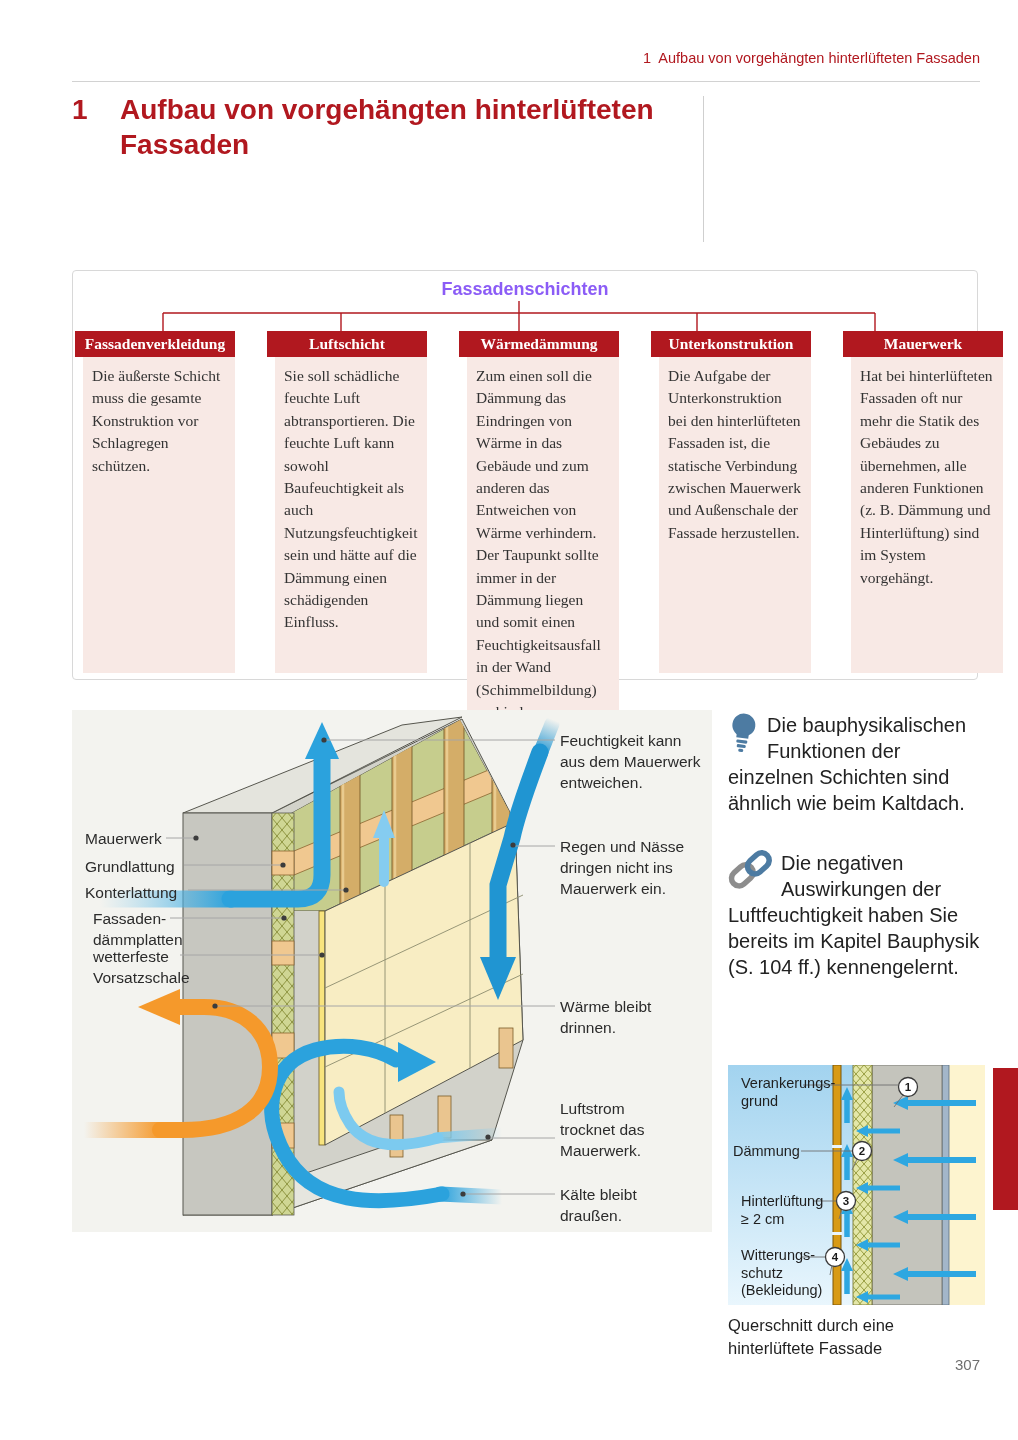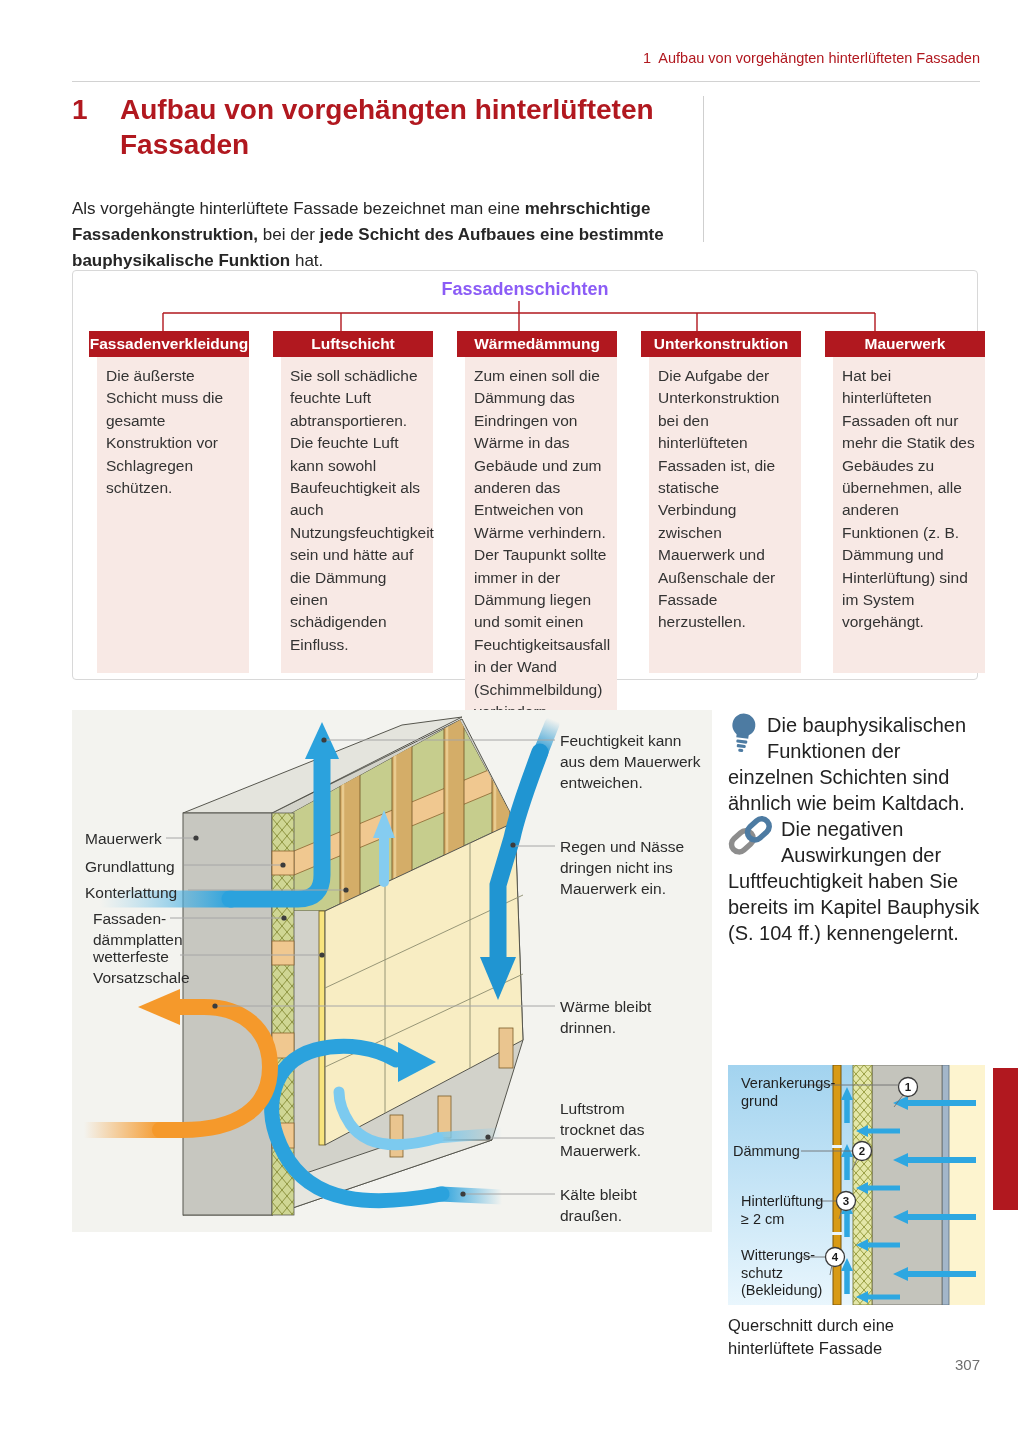--- a/index.html
+++ b/index.html
@@ -14,33 +14,33 @@
   .h1{top:92px;left:72px;width:620px;display:flex;color:#b1181f;font-weight:bold;font-size:28px;line-height:35px;}
   .h1 .num{width:48px;flex:0 0 48px;}
   .col-divider{top:96px;left:703px;width:1px;height:146px;background:#cfcfcf;}
   .intro{top:179px;left:72px;width:620px;font-size:17px;line-height:26px;}
   .intro b{font-weight:bold;}
 
   
   .schichten{top:270px;left:72px;width:906px;height:410px;border:1px solid #d8d8d8;border-radius:4px;background:#fff;box-sizing:border-box;}
   .schichten .tbl-title{position:absolute;top:8px;left:0;width:100%;text-align:center;color:#8b5cf6;font-weight:bold;font-size:18px;}
   .connector{position:absolute;top:30px;left:0;}
-  .cols{position:absolute;top:60px;left:16px;display:flex;gap:24px;}
+  .cols{position:absolute;top:60px;left:2px;display:flex;gap:32px;font-family:Liberation Serif, serif;}
   .col{width:160px;display:flex;flex-direction:column;height:342px;}
   .col .hd{background:#b1181f;color:#fff;font-weight:bold;font-size:15.5px;text-align:center;line-height:26px;height:26px;}
   .col .bd{background:#f8e9e5;flex:1;padding:8px 9px;font-size:15.5px;line-height:22.4px;color:#333;box-sizing:border-box;}
 
   
   .fig-main{top:710px;left:72px;width:640px;height:522px;background:#f3f3ef;}
   .fig-label{position:absolute;font-size:15.5px;line-height:21px;color:#2b2b2b;}
 
   
   .notes{top:712px;left:728px;width:254px;}
   .note{font-size:20px;line-height:26px;color:#222;}
-  .note + .note{}
+  .note + .note{margin-top:34px;}
   .note .icon{float:left;margin:0 9px 2px 0;}
 
   
   .fig-small{top:1065px;left:728px;width:257px;height:240px;}
   .xs-label{position:absolute;font-size:14.5px;line-height:17.5px;color:#1f1f1f;}
   .caption{top:1314px;left:728px;width:254px;font-size:16.5px;line-height:23px;color:#1f1f1f;}
 
   .edge-tab{top:1068px;left:993px;width:25px;height:142px;background:#b1181f;}
   .page-num{top:1356px;right:38px;font-size:15px;color:#6f6f6f;}
 </style>
@@ -51,21 +51,20 @@
 
   <div class="abs running-header">1 Aufbau von vorgehängten hinterlüfteten Fassaden</div>
   <div class="abs top-rule"></div>
 
   <div class="abs h1">
     <span class="num">1</span>
     <span>Aufbau von vorgehängten hinterlüfteten Fassaden</span>
   </div>
   <div class="abs col-divider"></div>
 
-  <p class="abs intro"><span>Als vorgehängte hinterlüftete Fassade bezeichnet man eine </span><b>mehrschichtige Fassadenkonstruktion,</b><span> bei der </span><b>jede Schicht des Aufbaues eine bestimmte bauphysikalische Funktion</b><span> hat.</span></p>
 
   <div class="abs schichten">
     <div class="tbl-title">Fassadenschichten</div>
     <svg class="connector" width="906" height="30" viewBox="0 0 906 30">
       <g stroke="#b1181f" stroke-width="1.4" fill="none">
         <path d="M446 0 V12 M90 12 H802 M90 12 V30 M268 12 V30 M446 12 V30 M624 12 V30 M802 12 V30"></path>
       </g>
     </svg>
     <div class="cols">
       <div class="col">

